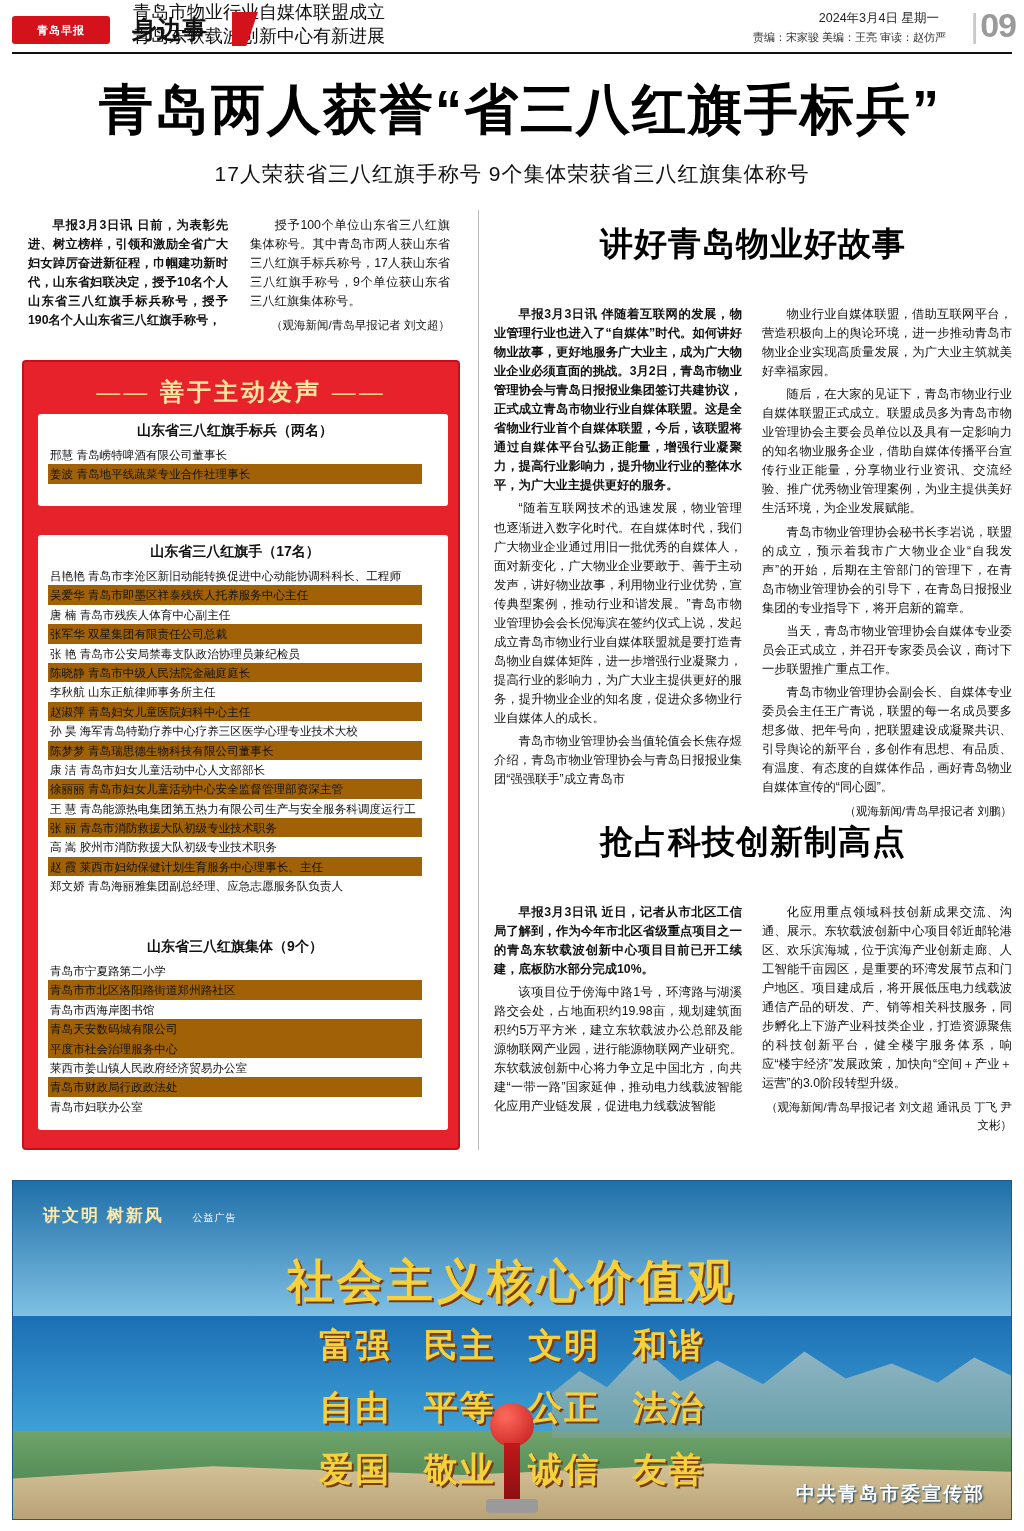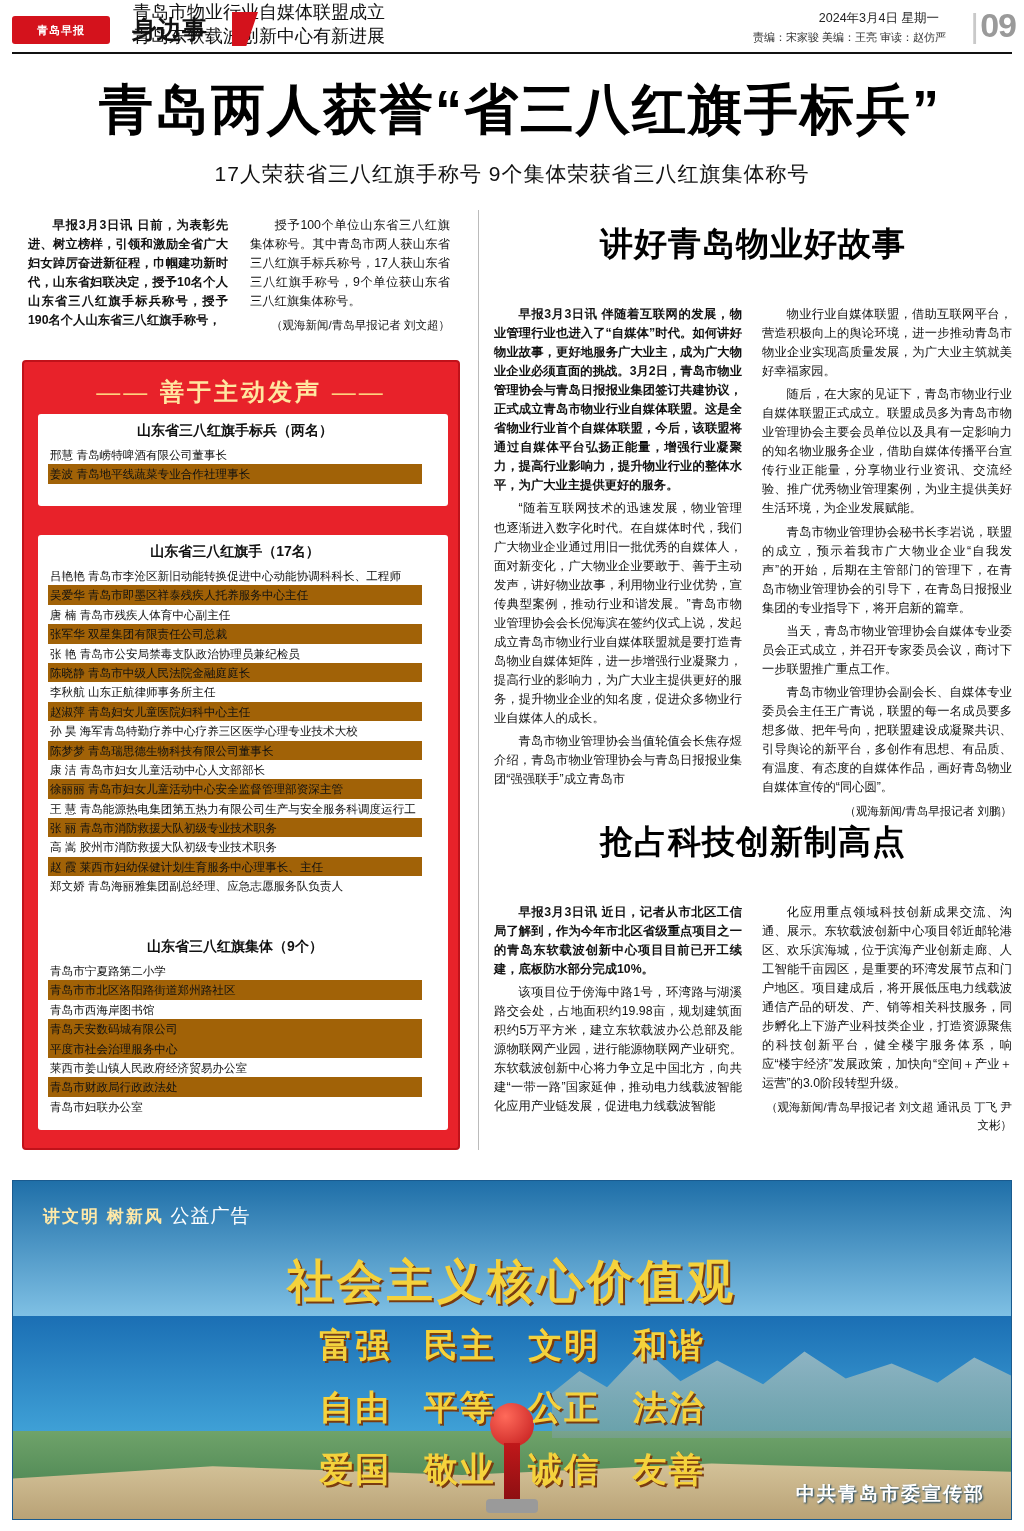--- a/index.html
+++ b/index.html
@@ -129,21 +129,21 @@
   .ad-tower .ball { position:absolute; left:8px; top:0; width:44px; height:44px; border-radius:50%;
     background:radial-gradient(circle at 35% 30%, #ff6a5a, #c0181a); }
   .ad-tower .stem { position:absolute; left:22px; top:40px; width:16px; height:56px;
     background:linear-gradient(#c0181a, #8e0f12); }
   .ad-tower .base { position:absolute; left:4px; bottom:0; width:52px; height:14px;
     background:#9a9a9a; border-radius:4px; }
   .ad-tag {
     position:absolute; left:30px; top:22px; height:26px; line-height:26px;
     font-size:17px; font-weight:bold; color:#ffe9a8; letter-spacing:2px;
   }
-  .ad-tag .gy { color:#ffffff; font-size:19px; font-weight:normal; margin-left:0; letter-spacing:1px; }
+  .ad-tag .gy { color:#ffffff; font-size:10px; font-weight:normal; margin-left:22px; letter-spacing:1px; }
   .ad-ttl {
     position:absolute; left:0; top:70px; width:100%; text-align:center;
     font-size:46px; font-weight:bold; color:#f5d23c; letter-spacing:4px;
     text-shadow:2px 2px 0 #7a3b10;
   }
   .ad-grid {
     position:absolute; left:0; top:142px; width:100%;
     display:grid; grid-template-columns:repeat(4,1fr); row-gap:16px;
     justify-items:center; padding:0 290px 0 290px;
   }

